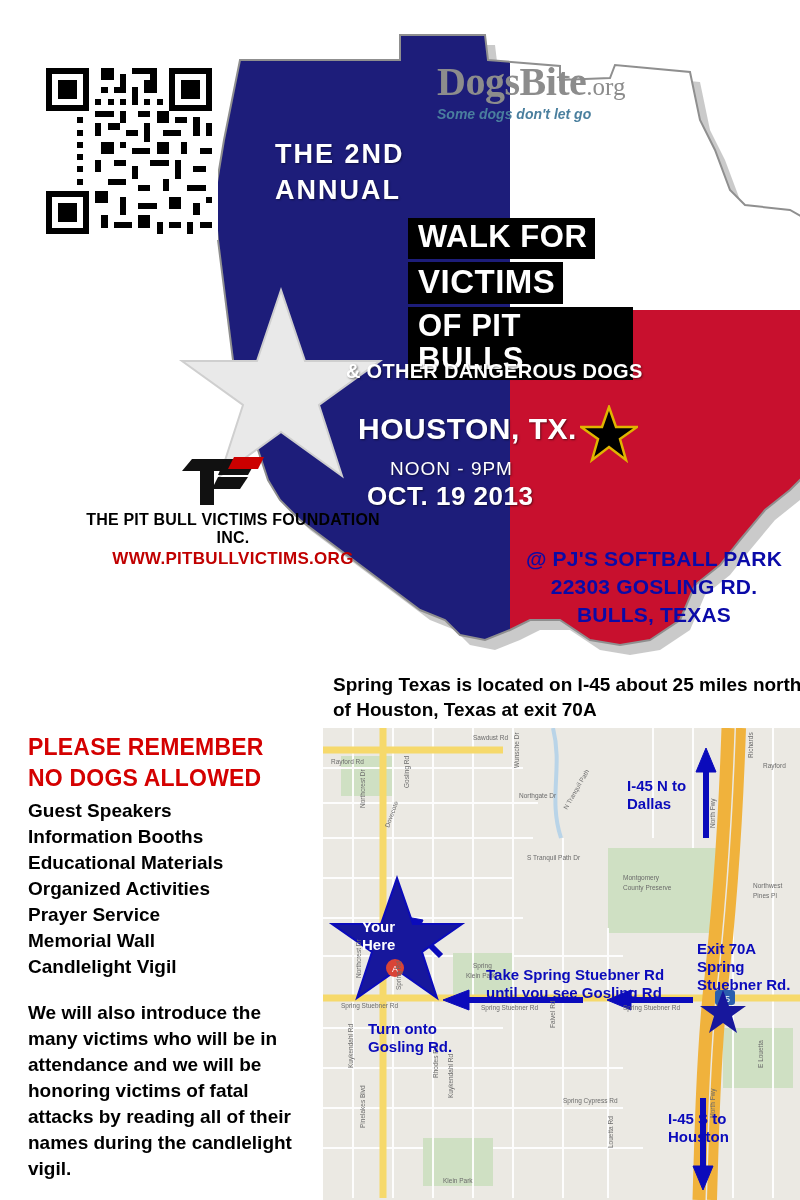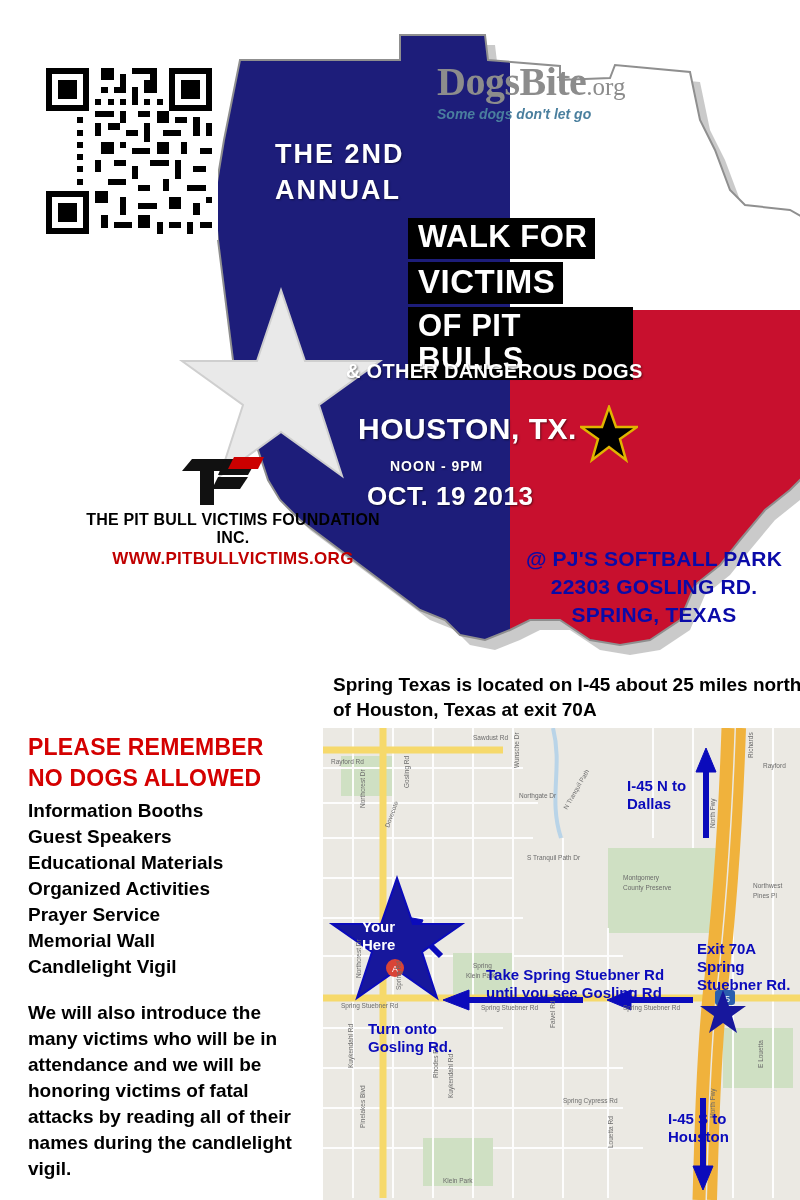--- a/index.html
+++ b/index.html
@@ -109,22 +109,22 @@
     color: #ffffff;
     font-size: 30px;
     font-weight: bold;
     letter-spacing: 0.5px;
     text-shadow: 1px 1px 2px rgba(0,0,0,.5);
   }
   .noon {
     position: absolute;
     left: 390px; top: 458px;
     color: #ffffff;
-    font-size: 14px;
-    font-weight: bold;
+    font-size: 19px;
+    font-weight: normal;
     letter-spacing: 1px;
     text-shadow: 1px 1px 2px rgba(0,0,0,.5);
   }
   .oct {
     position: absolute;
     left: 367px; top: 481px;
     color: #ffffff;
     font-size: 26px;
     font-weight: bold;
     letter-spacing: 0.5px;
@@ -417,32 +417,32 @@
         <polygon points="40,22 70,22 62,34 34,34" fill="#111111"></polygon>
       </svg>
     </div>
     <div class="title">THE PIT BULL VICTIMS FOUNDATION INC.</div>
     <div class="url">WWW.PITBULLVICTIMS.ORG</div>
   </div>
 
   <div class="venue">
     <div>@ PJ'S SOFTBALL PARK</div>
     <div>22303 GOSLING RD.</div>
-    <div>SPRING, TEXAS</div>
+    <div>BULLS, TEXAS</div>
   </div>
 
 
   <div class="please-remember">
     <div>PLEASE REMEMBER</div>
     <div>NO DOGS ALLOWED</div>
   </div>
 
   <div class="activities">
+    <div>Guest Speakers</div>
     <div>Information Booths</div>
-    <div>Guest Speakers</div>
     <div>Educational Materials</div>
     <div>Organized Activities</div>
     <div>Prayer Service</div>
     <div>Memorial Wall</div>
     <div>Candlelight Vigil</div>
   </div>
 
   <div class="closing">We will also introduce the many victims who will be in attendance and we will be honoring victims of fatal attacks by reading all of their names during the candlelight vigil.</div>
 
   <div class="map-intro">Spring Texas is located on I-45 about 25 miles north of Houston, Texas at exit 70A</div>

